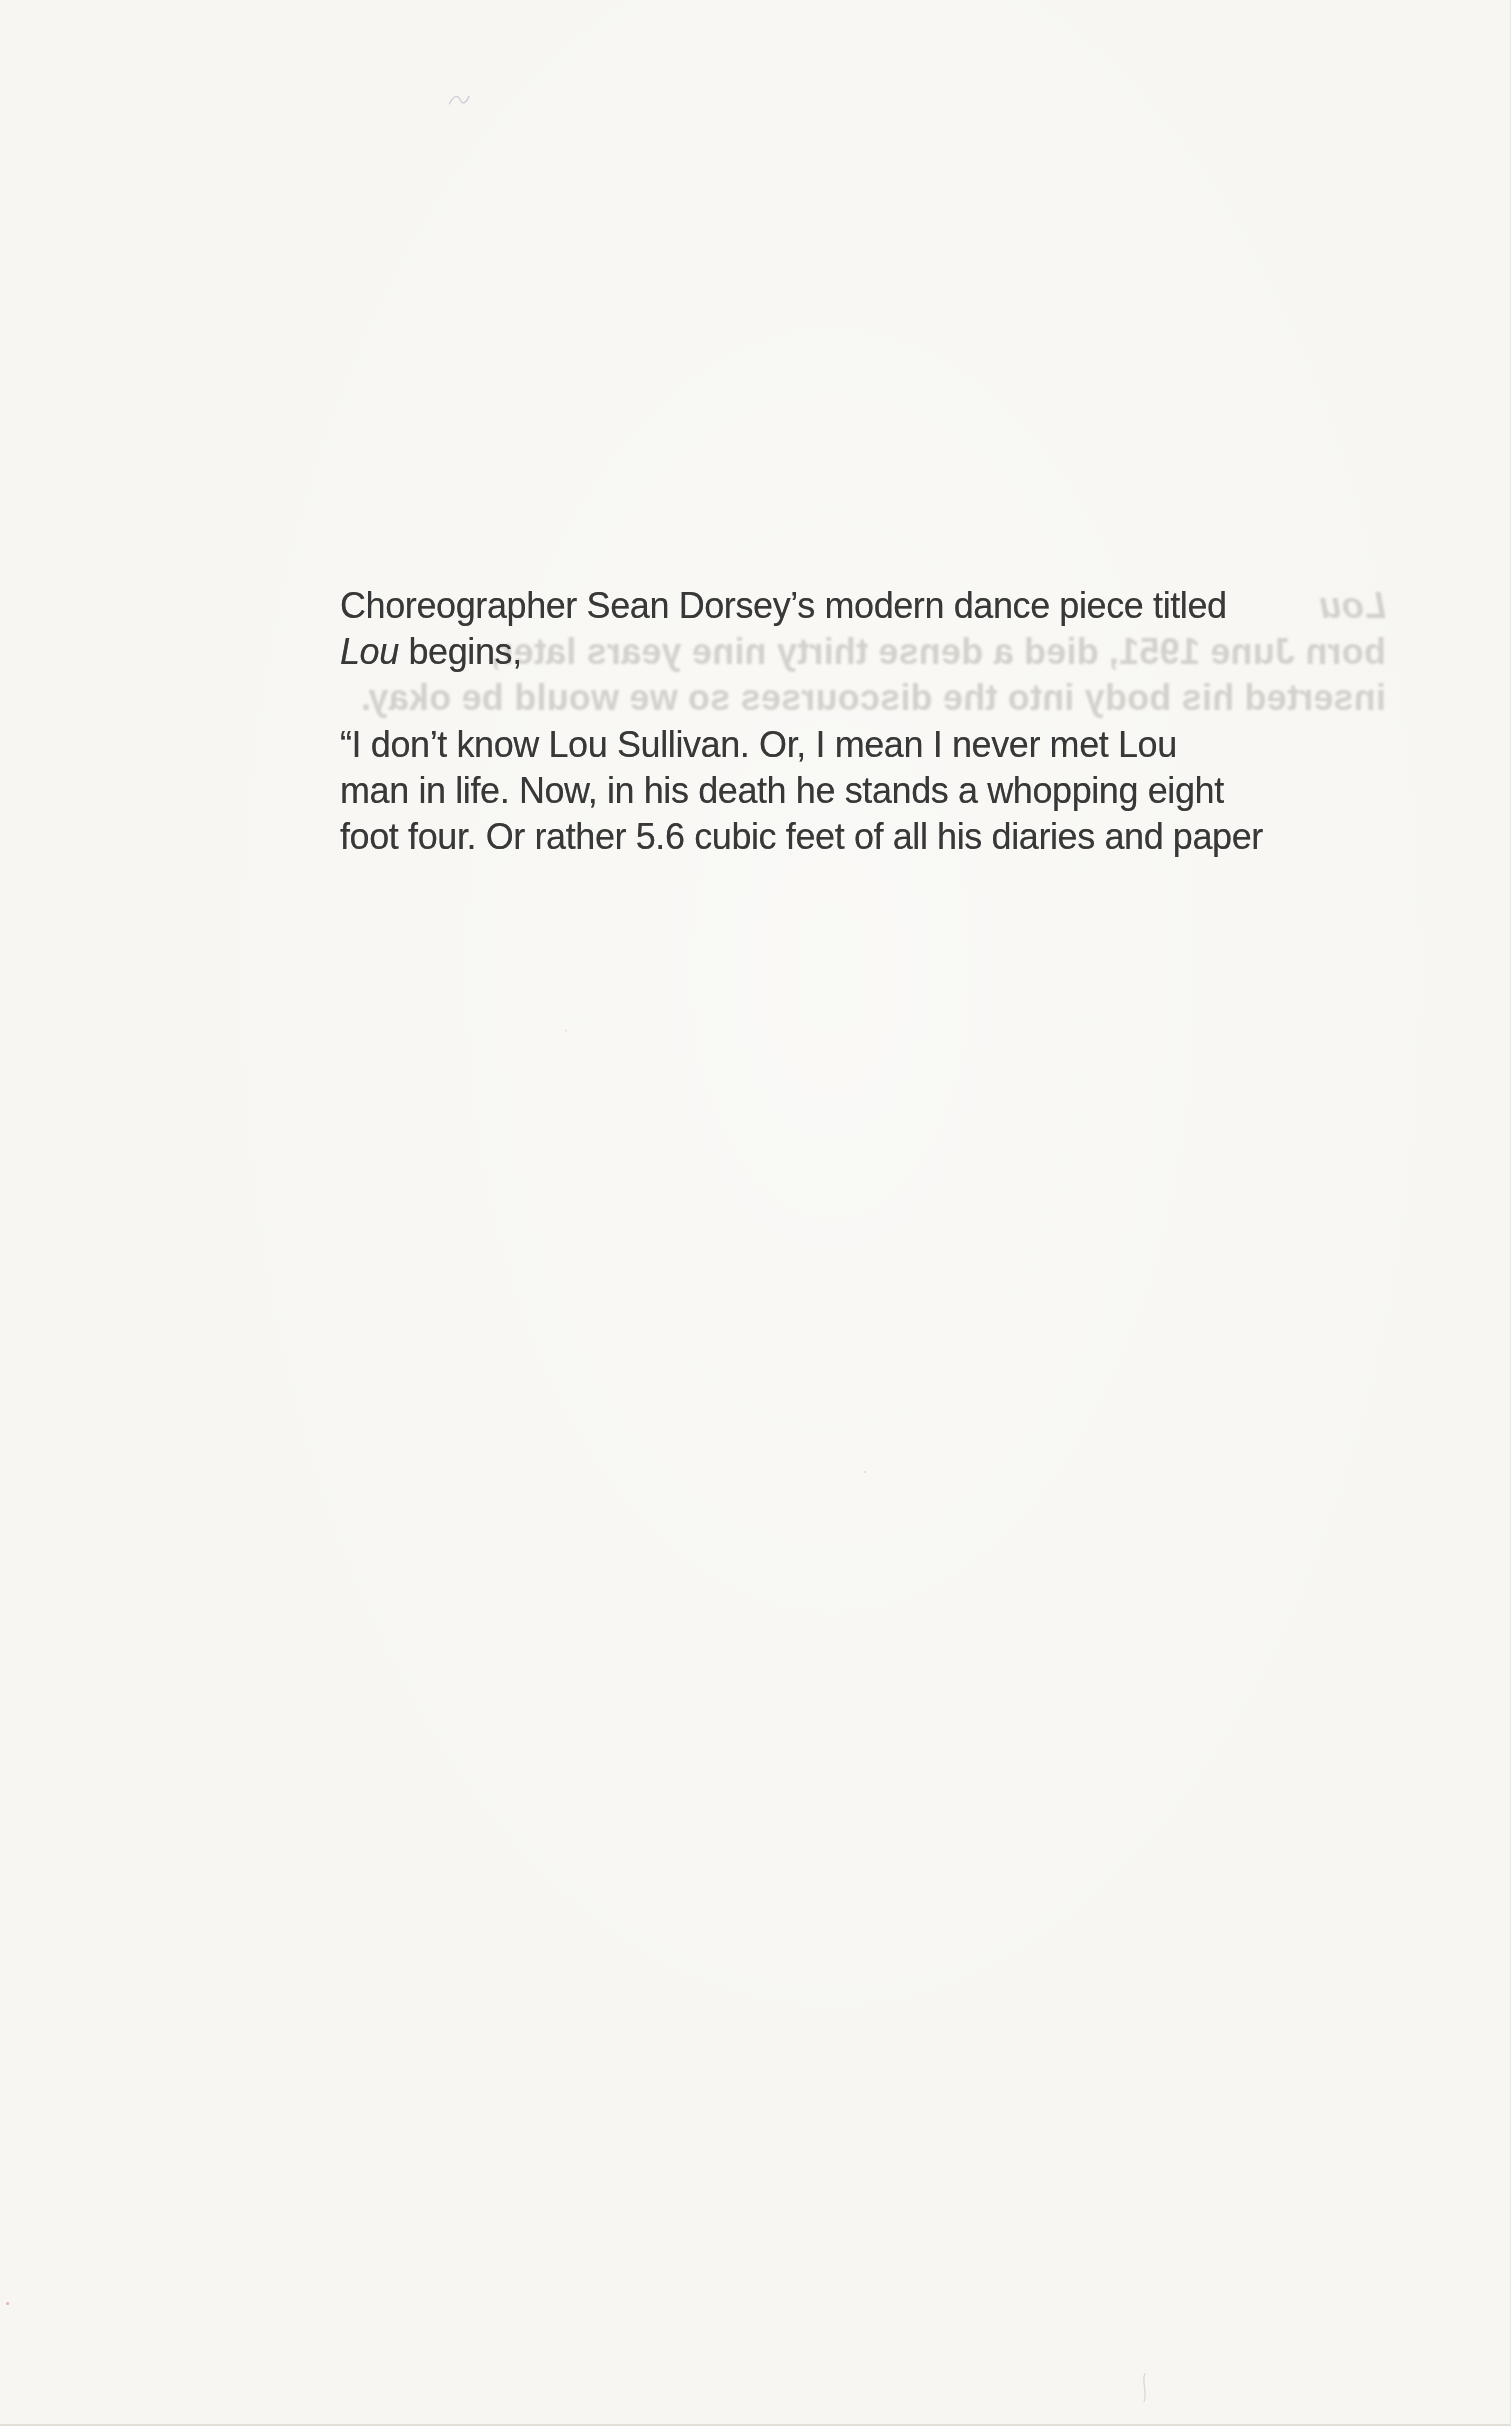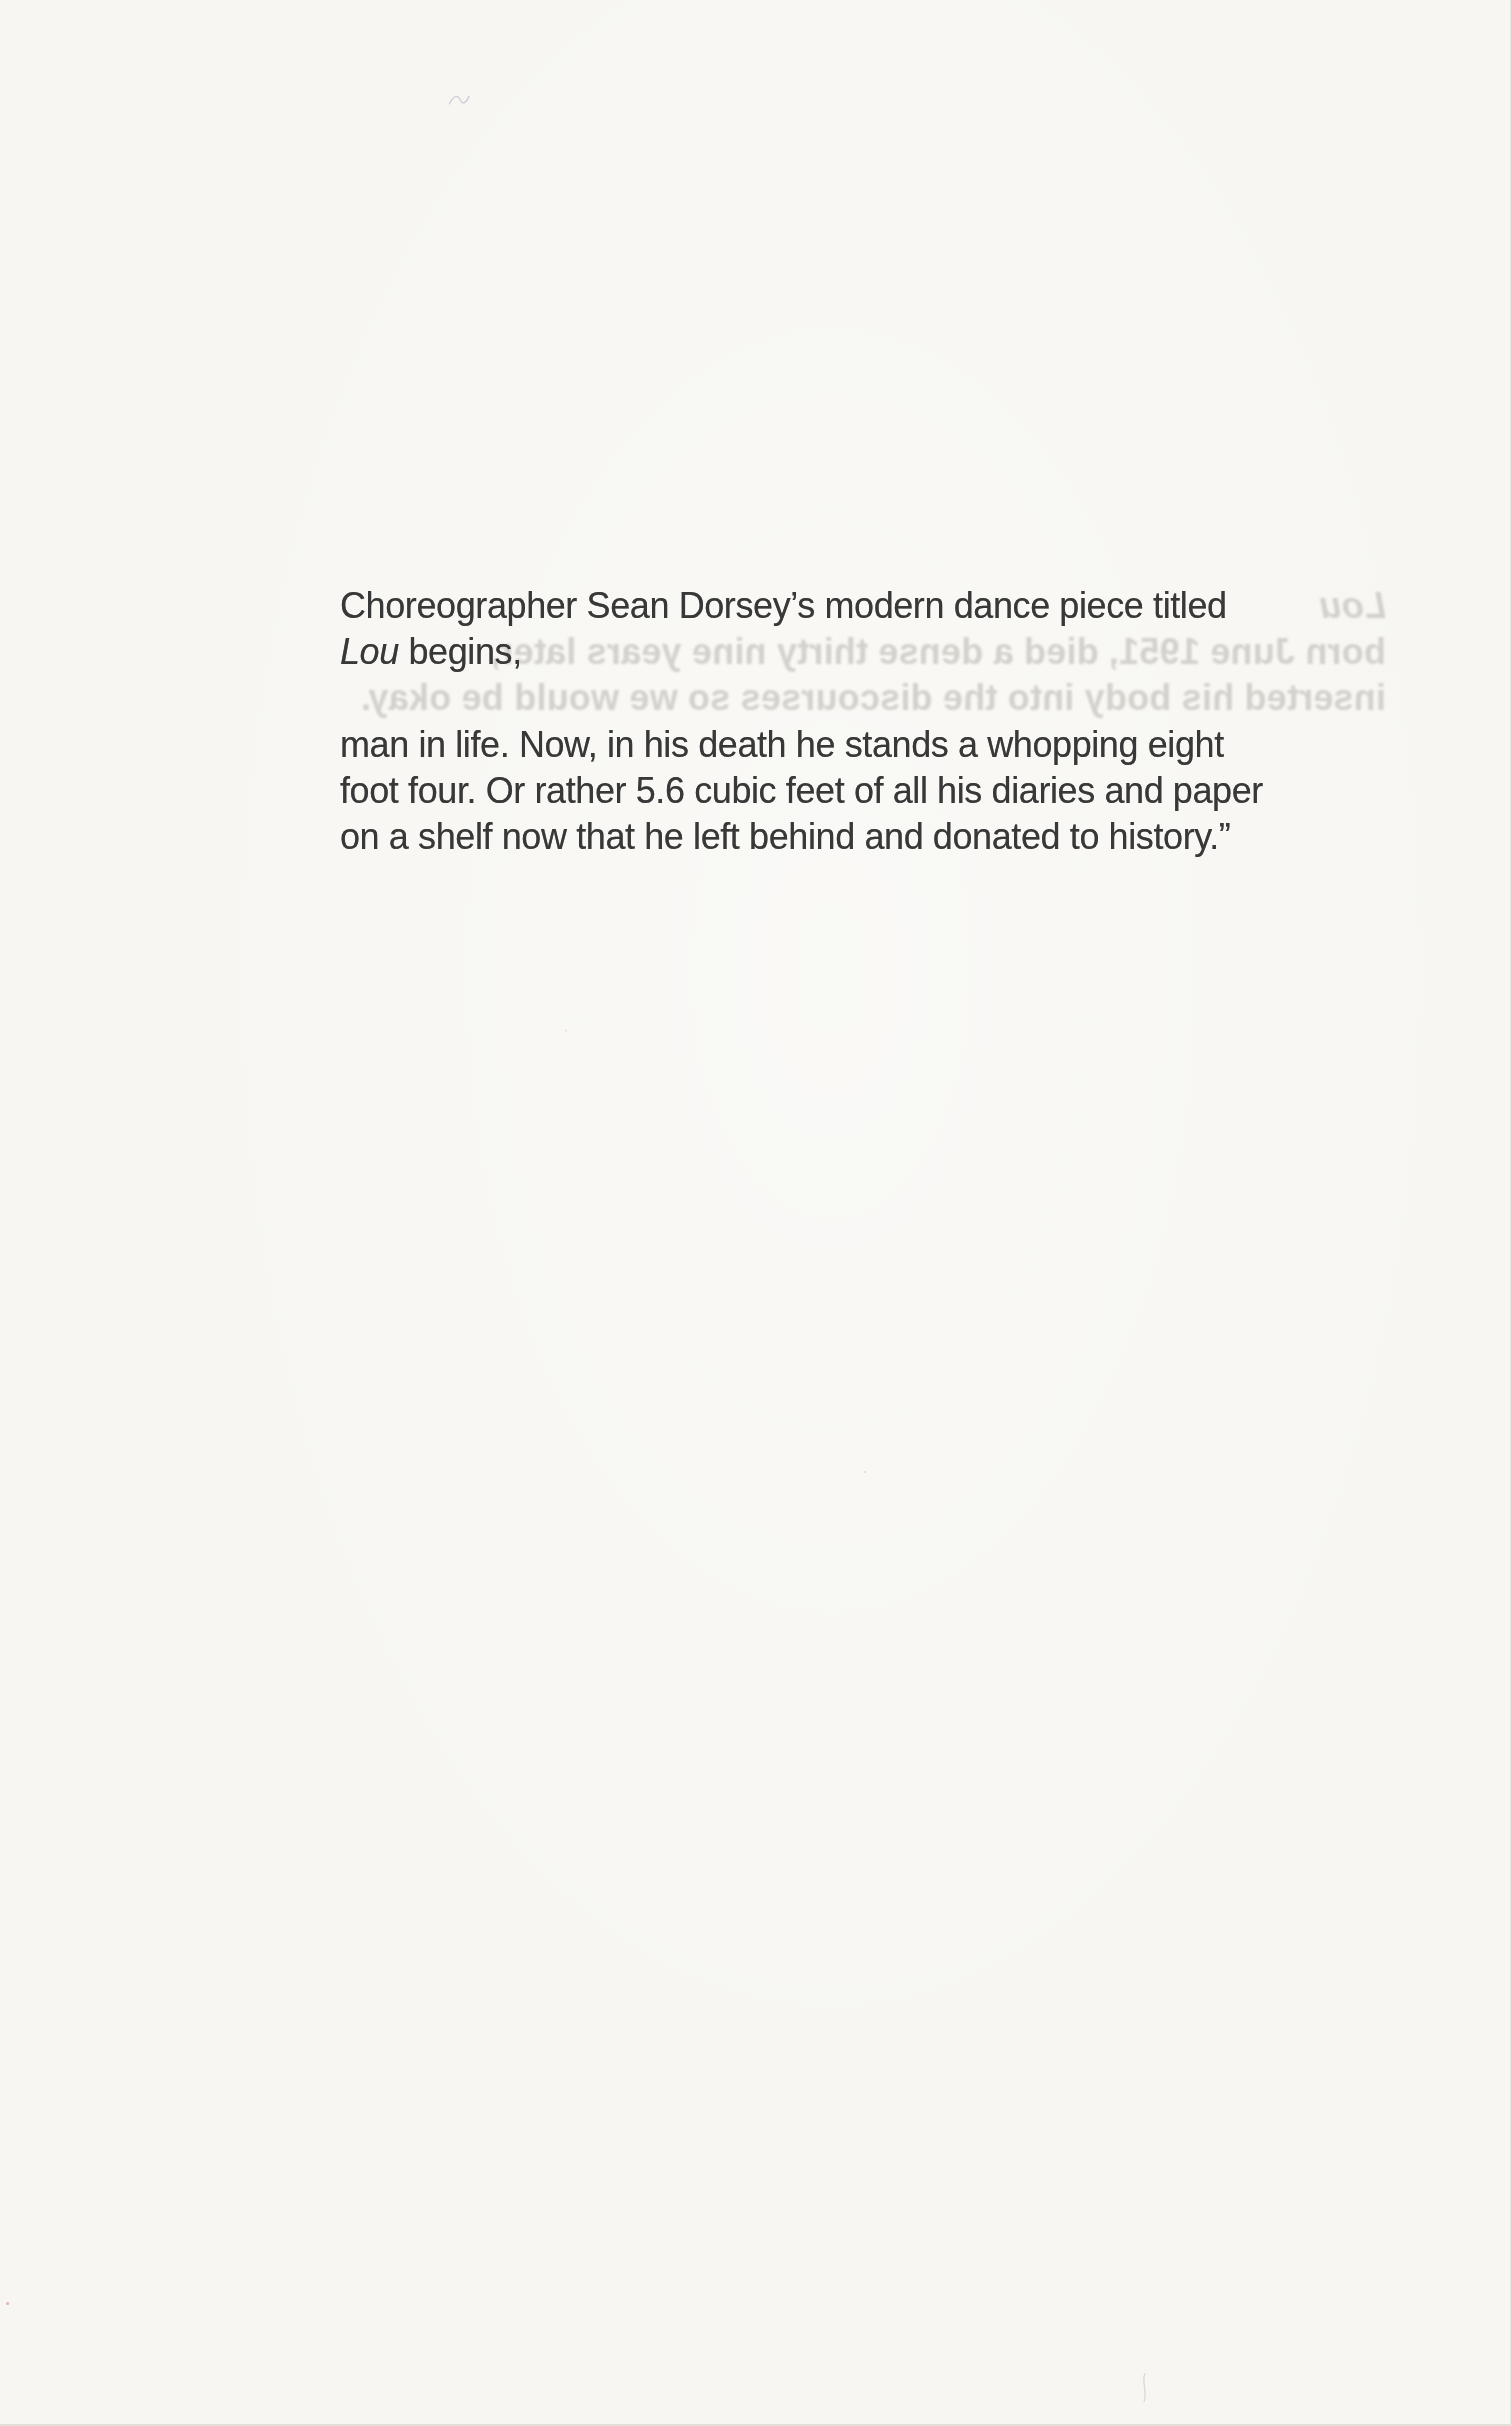--- a/index.html
+++ b/index.html
@@ -94,23 +94,23 @@
 
   <div class="text-block">
     <div class="para">
       <div class="line">Choreographer Sean Dorsey’s modern dance piece titled</div>
       <div class="line">
         <span class="italic">Lou</span><span> begins,</span>
       </div>
     </div>
 
     <div class="para quote">
+      <div class="line">“I don’t know Lou Sullivan. Or, I mean I never met Lou</div>
       <div class="line">man in life. Now, in his death he stands a whopping eight</div>
       <div class="line">foot four. Or rather 5.6 cubic feet of all his diaries and paper</div>
-      <div class="line">on a shelf now that he left behind and donated to history.”</div>
     </div>
   </div>
 
   <svg class="marks" width="1511" height="2426" viewBox="0 0 1581 2538">
     <path d="M470,109 c4,-9 9,-11 12,-4 c2,5 6,2 9,-5" fill="none" stroke="#bfaec6" stroke-width="1.2" opacity="0.7"></path>
     <path d="M1198,2483 c-4,10 3,18 -1,30" fill="none" stroke="#d3d0c9" stroke-width="1.3" opacity="0.8"></path>
     <circle cx="8" cy="2410" r="1.6" fill="#cf8080" opacity="0.55"></circle>
     <circle cx="592" cy="1078" r="1" fill="#e0ddd5" opacity="0.9"></circle>
     <circle cx="905" cy="1540" r="1.2" fill="#e0ddd5" opacity="0.9"></circle>
   </svg>

